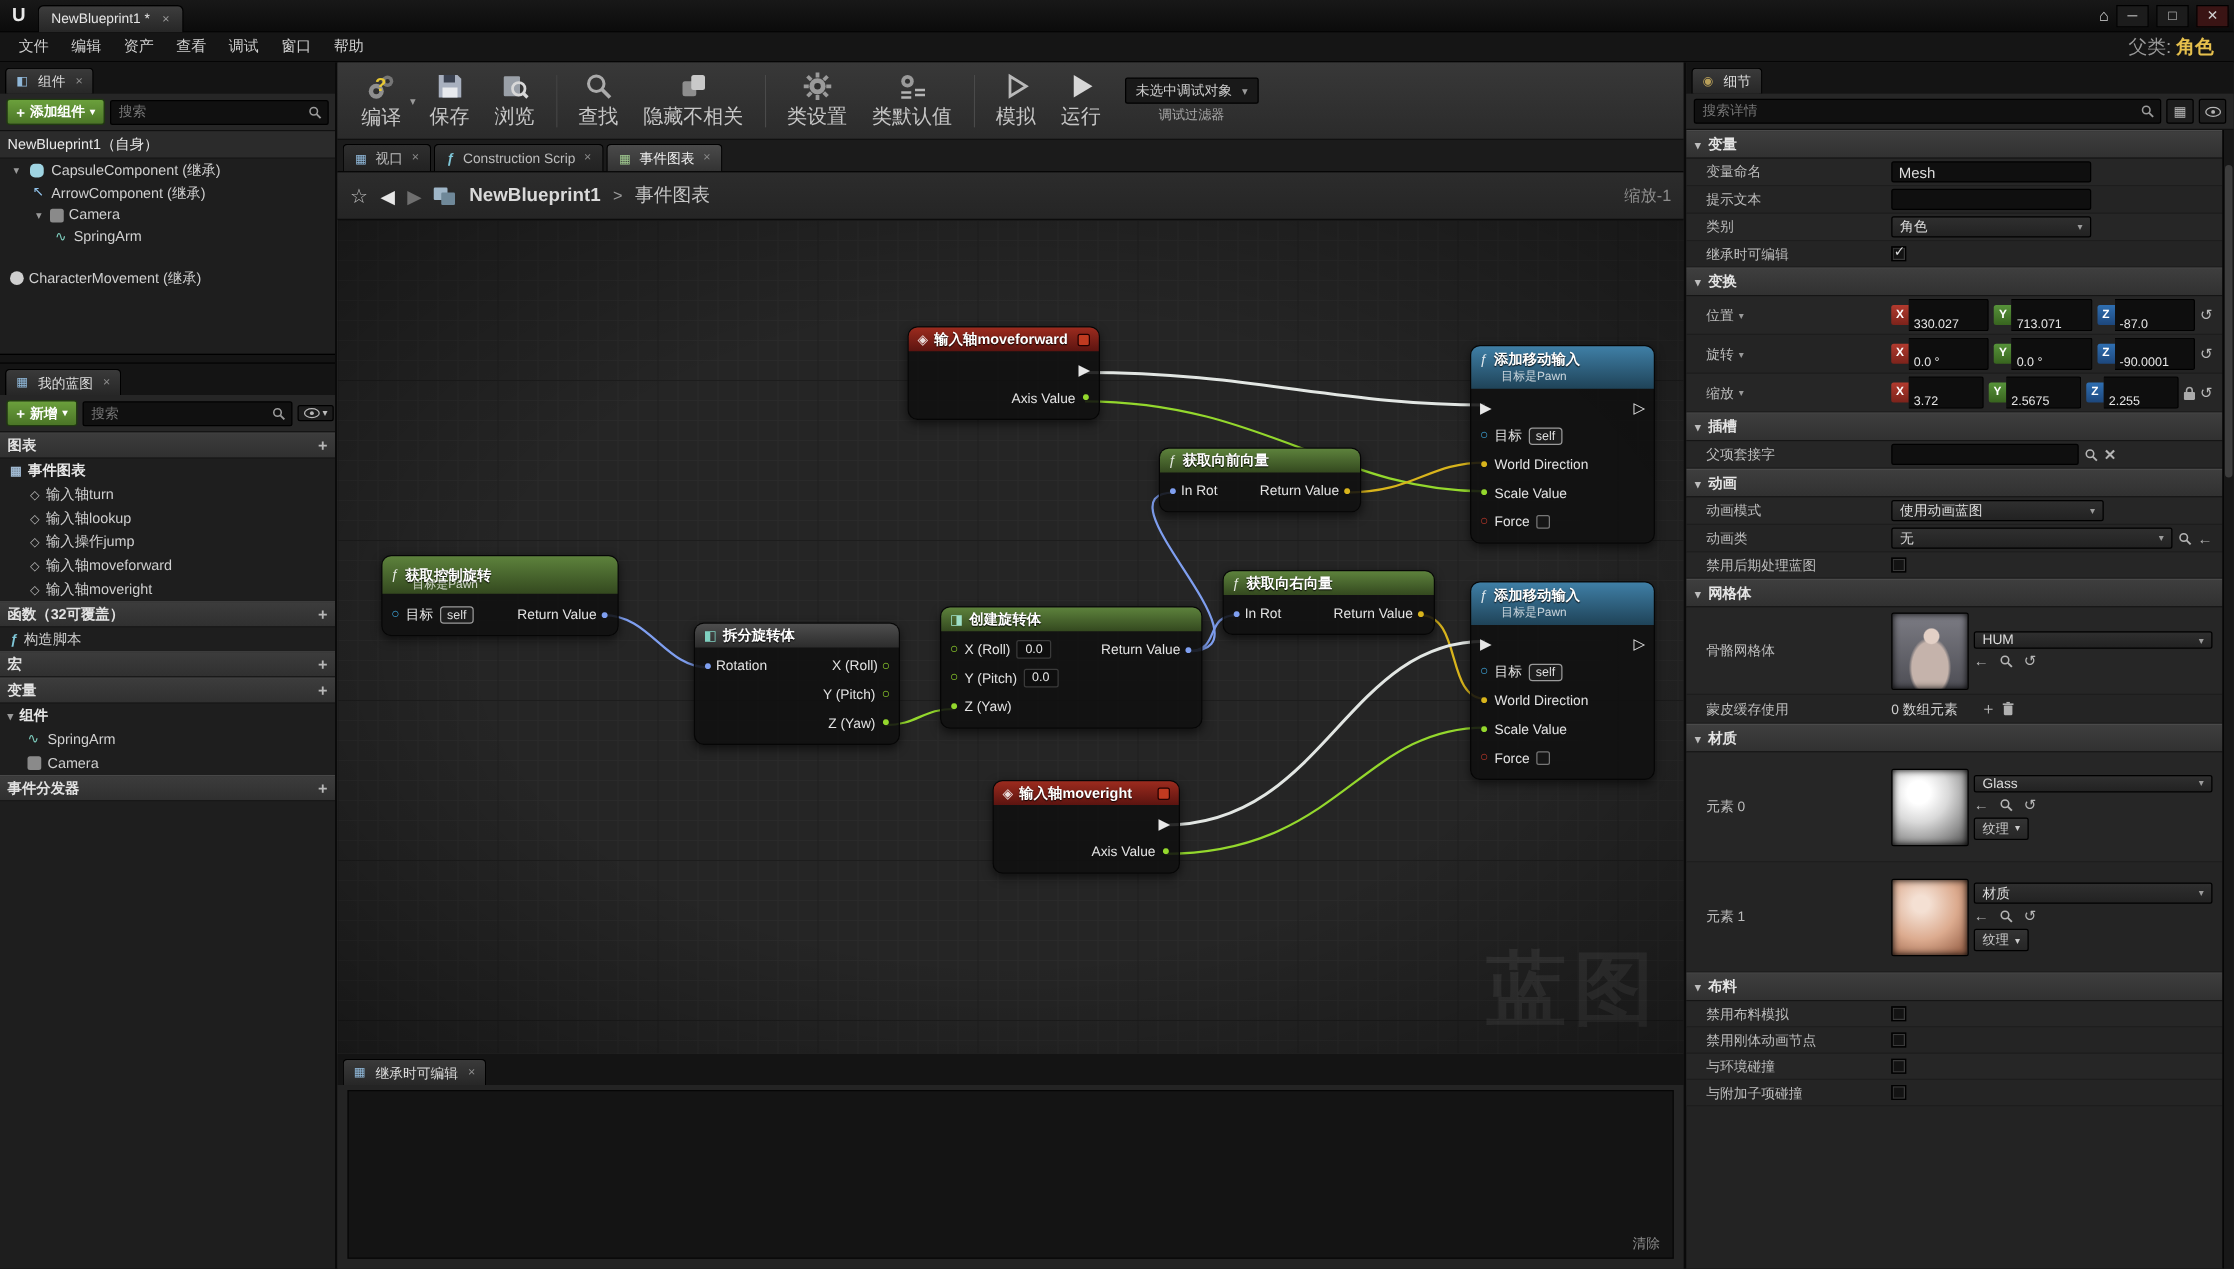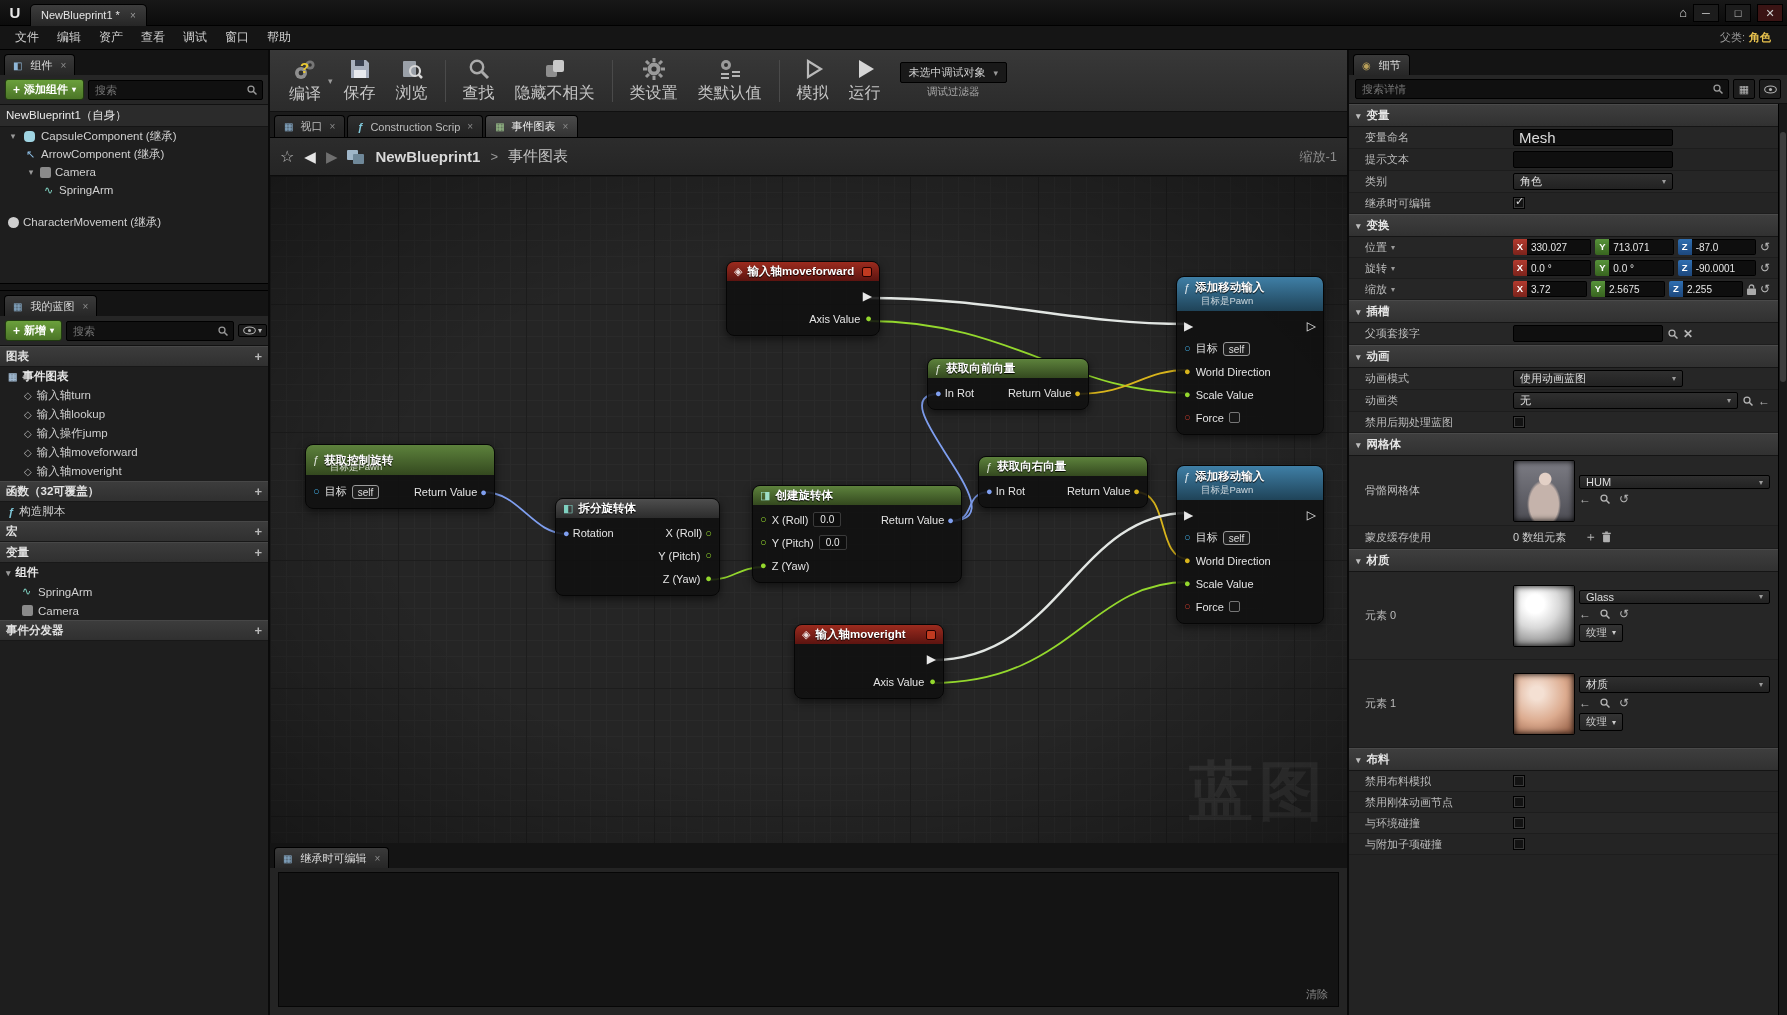--- a/index.html
+++ b/index.html
@@ -11,21 +11,21 @@
   .titlebar{height:26px;background:linear-gradient(#181818,#0b0b0b);display:flex;align-items:center;flex:0 0 26px;border-bottom:1px solid #000;}
   .ue-logo{width:30px;text-align:center;font-weight:bold;color:#e8e8e8;font-size:15px;}
   .file-tab{margin-top:4px;height:22px;background:linear-gradient(#3d3d3d,#262626);border:1px solid #000;border-bottom:none;
     border-radius:5px 5px 0 0;padding:2px 10px;display:flex;gap:10px;align-items:center;color:#e6e6e6;font-size:11px;}
   .file-tab .x{color:#9a9a9a;font-size:10px;}
   .tb-right{margin-left:auto;display:flex;align-items:center;gap:6px;padding-right:4px;}
   .winbtn{width:26px;height:18px;text-align:center;line-height:16px;color:#cfcfcf;font-size:11px;background:#1c1c1c;border:1px solid #000;}
   .winbtn.close{background:#3a1414;}
   .menubar{height:24px;background:#151515;display:flex;align-items:center;padding:0 6px;flex:0 0 24px;border-bottom:1px solid #000;}
   .menu-item{padding:3px 9px;color:#cfcfcf;font-size:12px;}
-  .parent-class{margin-left:auto;padding-right:10px;font-size:11px;color:#9a9a9a;}
+  .parent-class{margin-left:auto;padding-right:10px;font-size:15px;color:#9a9a9a;}
   .parent-class b{color:#e7c14d;font-weight:bold;margin-left:4px;}
 
   
   .main{flex:1;display:flex;min-height:0;}
   .left-col{width:270px;flex:0 0 270px;background:#1e1e1e;border-right:2px solid #0a0a0a;display:flex;flex-direction:column;}
   .center-col{flex:1;display:flex;flex-direction:column;min-width:0;background:#242424;}
   .right-col{width:440px;flex:0 0 440px;background:#232323;border-left:2px solid #0a0a0a;display:flex;flex-direction:column;position:relative;}
 
   
   .ptabs{height:25px;background:#141414;display:flex;align-items:flex-end;padding:0 4px;flex:0 0 25px;}
@@ -142,33 +142,33 @@
   .sqbtn{width:22px;height:20px;background:#1d1d1d;border:1px solid #000;border-radius:2px;display:flex;align-items:center;justify-content:center;color:#b5b5b5;font-size:11px;}
   .dscroll{flex:1;overflow:hidden;position:relative;padding-right:9px;}
   .dsec{height:23px;background:linear-gradient(#3e3e3e,#313131);border-top:1px solid #4a4a4a;border-bottom:1px solid #151515;
     display:flex;align-items:center;gap:6px;padding:0 7px;font-weight:bold;color:#e4e4e4;font-size:11.5px;}
   .dsec .ar{font-size:9px;color:#bdbdbd;}
   .drow{display:flex;align-items:center;min-height:21px;padding:2px 8px 2px 16px;background:#262626;border-bottom:1px solid #1d1d1d;}
   .drow.alt{background:#242424;}
   .dlabel{flex:0 0 148px;color:#bcbcbc;font-size:11px;display:flex;align-items:center;gap:4px;}
   .dlabel .mini{font-size:8px;color:#9a9a9a;}
   .dval{flex:1;display:flex;align-items:center;gap:4px;min-width:0;}
-  .tin{flex:1;height:17px;background:#0f0f0f;border:1px solid #000;border-radius:2px;color:#ddd;font-size:15px;padding:0 5px;font-family:inherit;min-width:0;}
+  .tin{flex:1;height:17px;background:#0f0f0f;border:1px solid #000;border-radius:2px;color:#ddd;font-size:12px;padding:0 5px;font-family:inherit;min-width:0;}
   .sel{flex:1;height:17px;background:linear-gradient(#2f2f2f,#222);border:1px solid #000;border-radius:2px;
     display:flex;align-items:center;padding:0 6px;font-size:11px;color:#ddd;min-width:0;}
   .sel .car{margin-left:auto;font-size:8px;color:#9d9d9d;}
   .cb{width:12px;height:12px;background:#131313;border:1px solid #000;box-shadow:inset 0 0 0 1px #3a3a3a;position:relative;}
   .cb.on::after{content:"✓";position:absolute;left:1px;top:-3px;color:#dedede;font-size:11px;}
   .axis{display:flex;align-items:center;flex:1;min-width:0;}
   .ax{flex:0 0 14px;text-align:center;font-size:9.5px;font-weight:bold;color:#fff;height:16px;line-height:16px;border-radius:2px 0 0 2px;}
   .ax.x{background:linear-gradient(#b23a2e,#7c231b);}
   .ax.y{background:linear-gradient(#57933a,#38641f);}
   .ax.z{background:linear-gradient(#2f6fb2,#1d477c);}
   .av{flex:1;height:16px;line-height:15px;background:#0e0e0e;border:1px solid #000;border-left:none;border-radius:0 2px 2px 0;
-    padding:0 4px;font-size:10px;color:#e6e6e6;white-space:nowrap;overflow:hidden;min-width:0;}
+    padding:12px 4px;font-size:10px;color:#e6e6e6;white-space:nowrap;overflow:hidden;min-width:0;}
   .reset{color:#b9b9b9;font-size:12px;flex:0 0 auto;}
   .icbtn{color:#b5b5b5;font-size:12px;display:inline-flex;align-items:center;}
   .thumb{width:62px;height:62px;flex:0 0 62px;border:1px solid #000;border-radius:2px;box-shadow:inset 0 0 6px #000;}
   .thumb.skel{background:
       radial-gradient(circle at 52% 30%,#e3d0c6 11%,transparent 13%),
       radial-gradient(ellipse at 50% 72%,#c5b3ab 34%,transparent 40%),
       linear-gradient(#7c7c84,#4e4e55);}
   .thumb.glass{background:radial-gradient(circle at 35% 30%,#ffffff 16%,#d9d9d9 42%,#8e8e8e 74%,#4a4a4a 100%);}
   .thumb.flesh{background:radial-gradient(circle at 38% 32%,#f4e0d3 12%,#dcab8f 52%,#a06a50 88%);}
   .vcol{flex:1;display:flex;flex-direction:column;gap:3px;min-width:0;}

